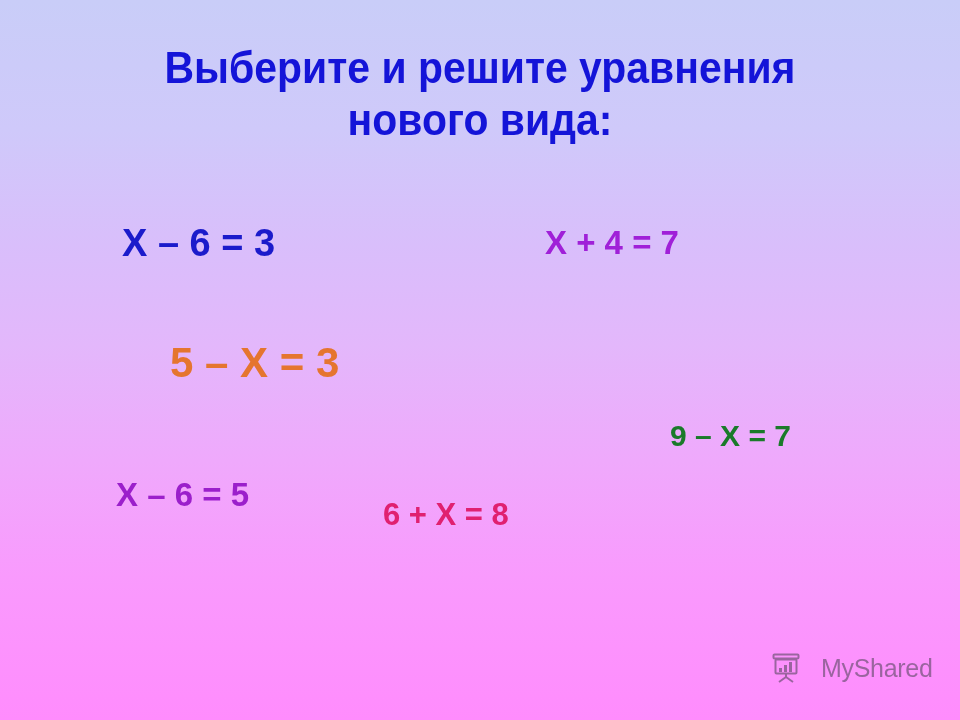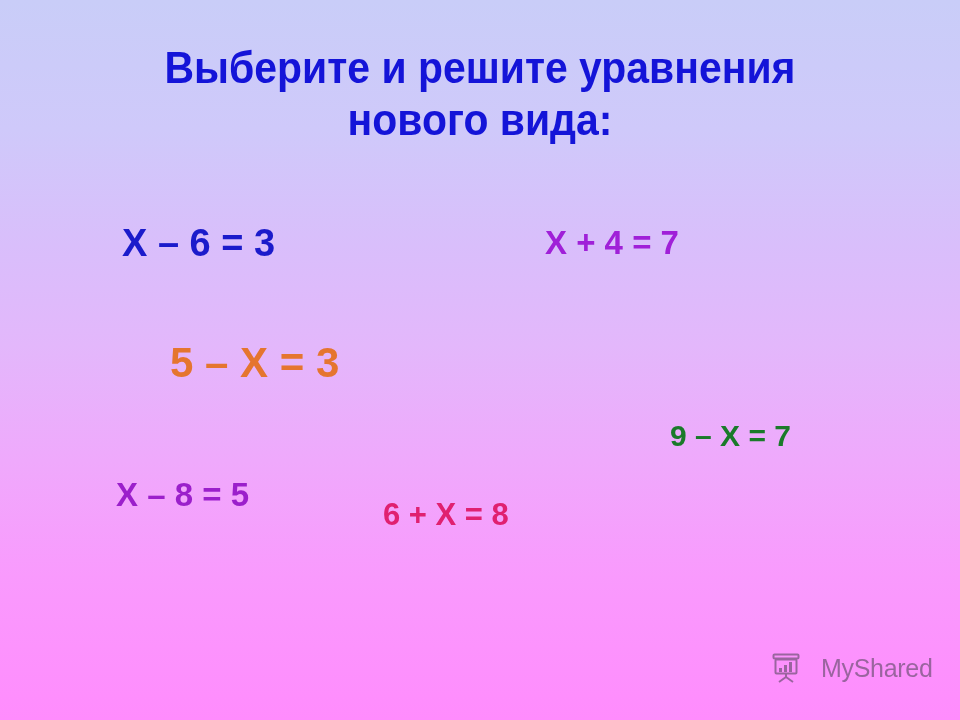--- a/index.html
+++ b/index.html
@@ -94,21 +94,21 @@
 
   <div class="equation eq-1">Х – 6 = 3</div>
 
   <div class="equation eq-2">Х + 4 = 7</div>
 
   <div class="equation eq-3">5 – Х = 3</div>
 
 
   <div class="equation eq-5">9 – Х = 7</div>
 
-  <div class="equation eq-6">Х – 8 = 5</div>
+  <div class="equation eq-6">Х – 6 = 5</div>
 
   <div class="equation eq-7">6 + Х = 8</div>
 
   <div id="watermark">
     <span class="wm-icon-wrap">
       <svg class="wm-icon" viewBox="0 0 32 32" aria-hidden="true">
         <rect x="3.5" y="2.5" width="25" height="4" rx="1" fill="none" stroke="#5E4A66" stroke-width="2"></rect>
         <rect x="5.5" y="7.5" width="21" height="14" rx="1" fill="none" stroke="#5E4A66" stroke-width="2"></rect>
         <rect x="9" y="16" width="3" height="4" fill="#5E4A66"></rect>
         <rect x="14" y="13" width="3" height="7" fill="#5E4A66"></rect>

